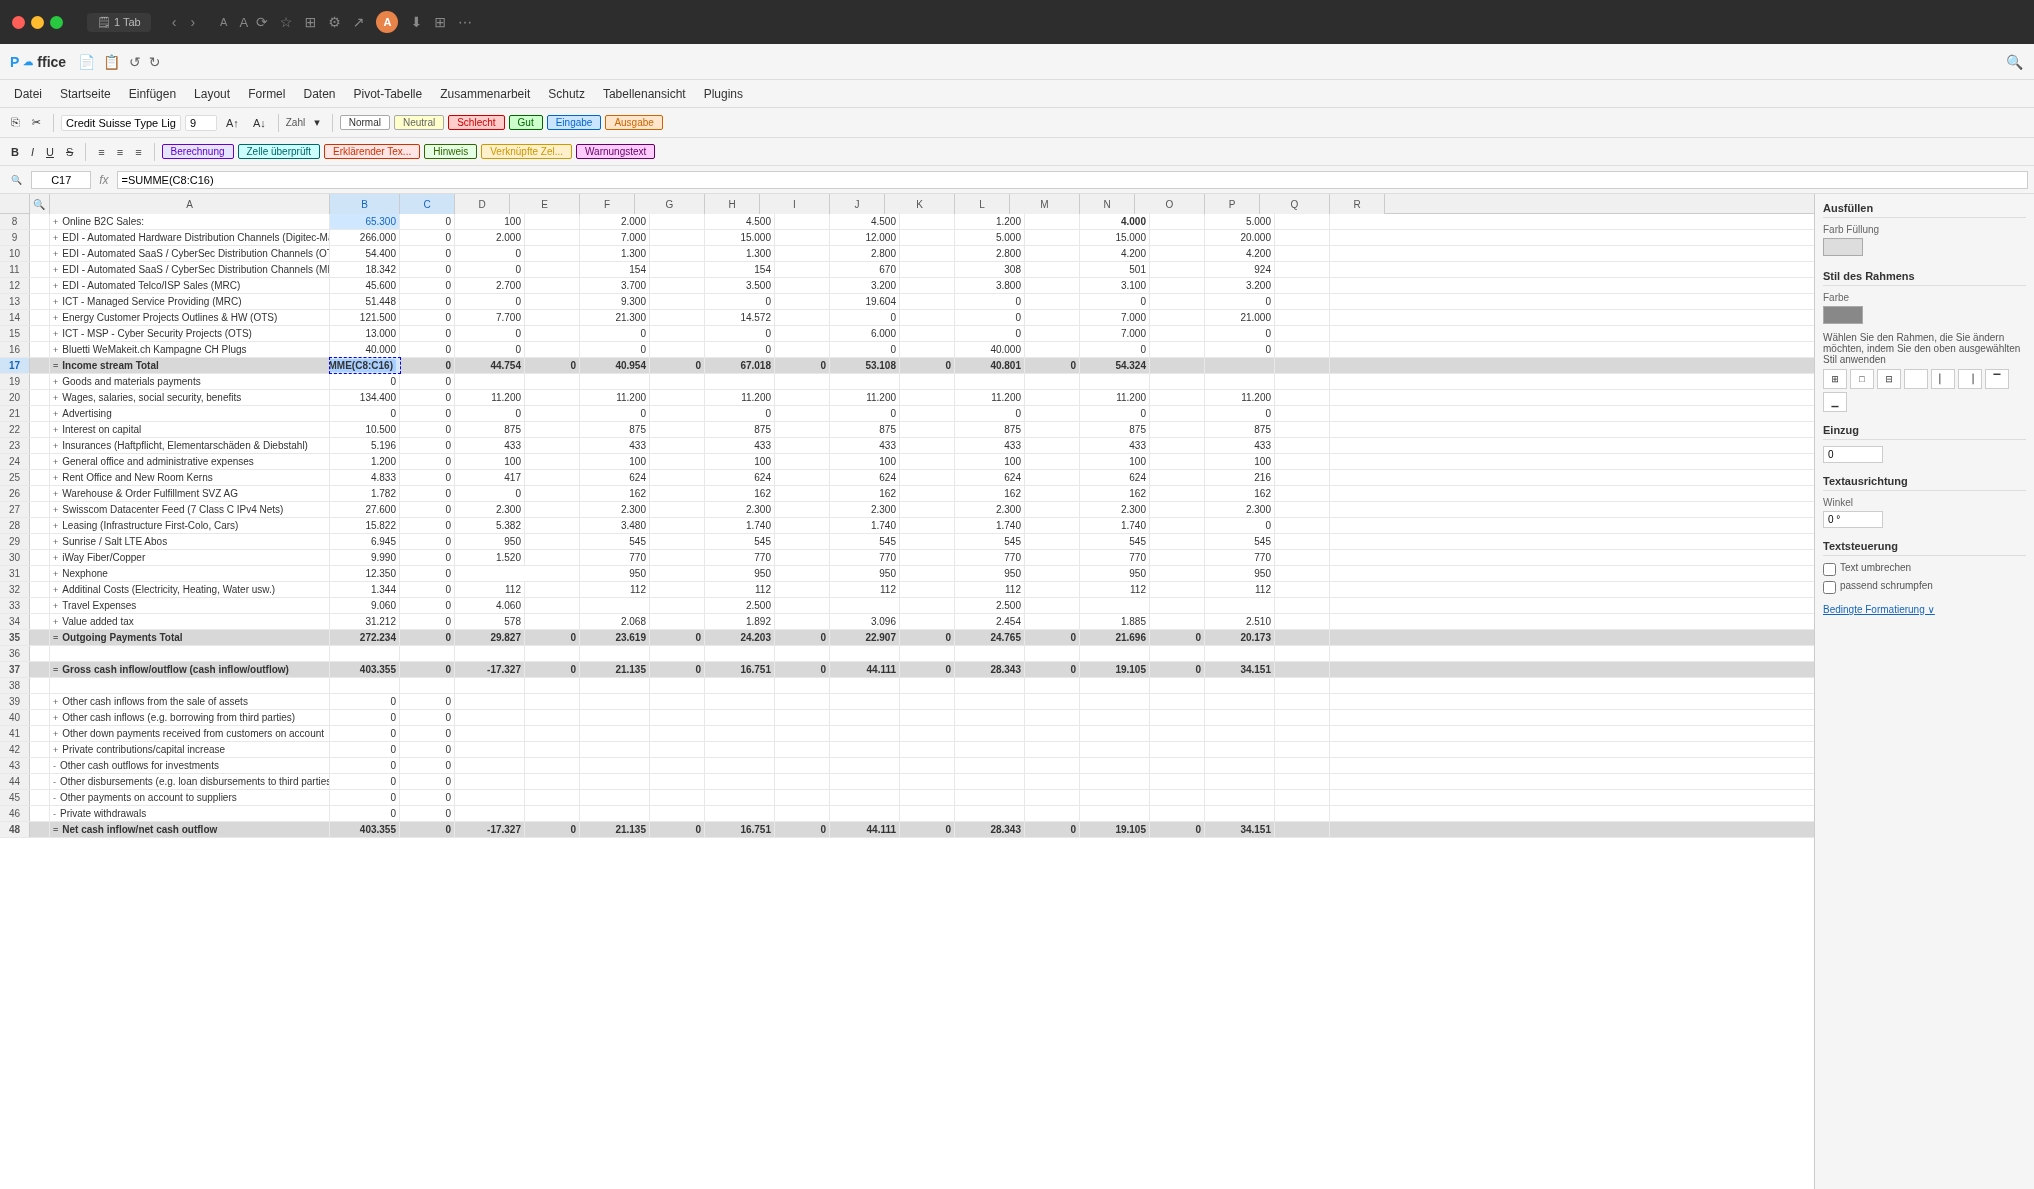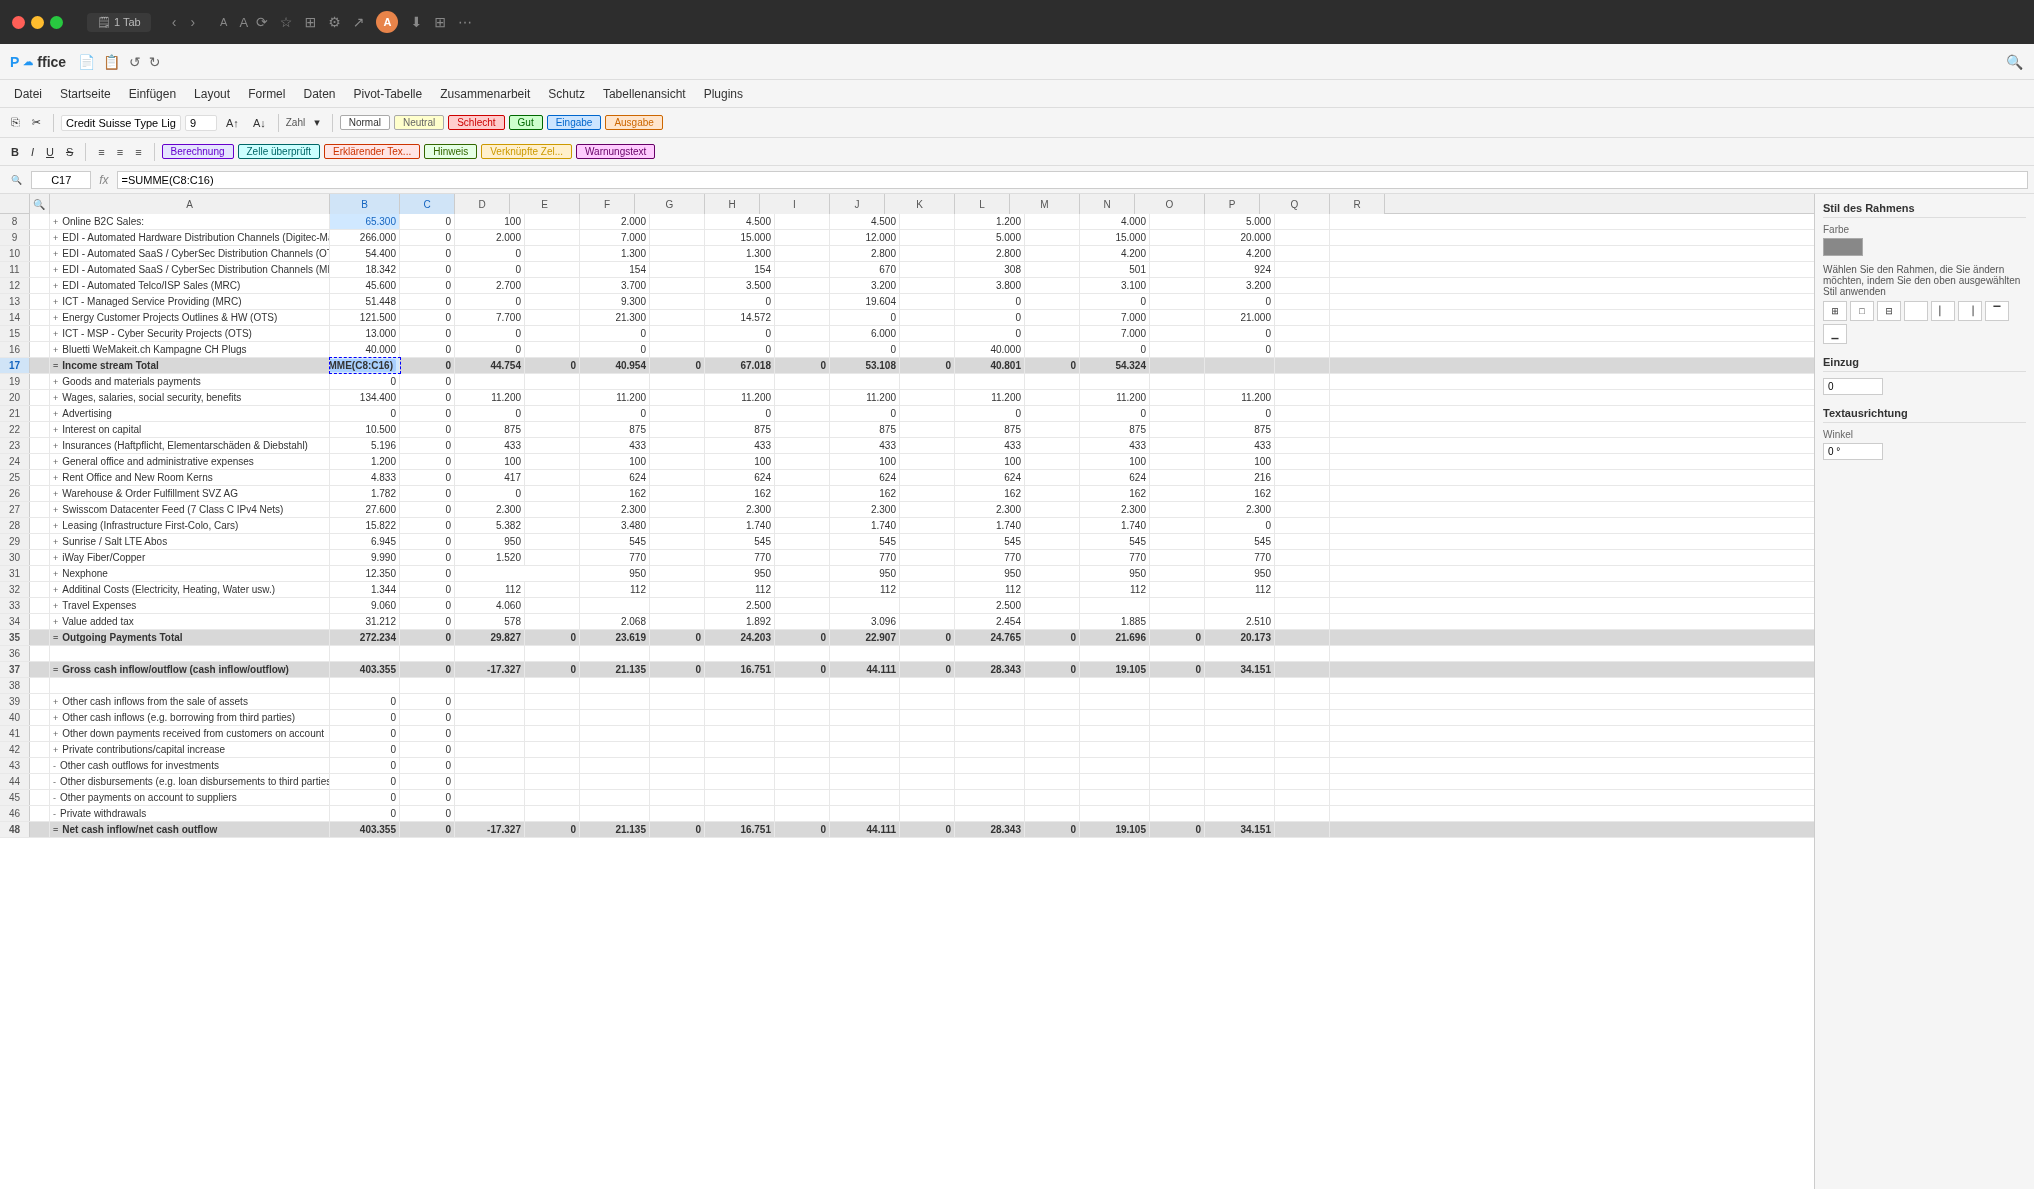--- a/index.html
+++ b/index.html
@@ -373,21 +373,21 @@
     <div class="cell cell-right" style="width:70px;min-width:70px;">100</div>
     <div class="cell cell-right" style="width:55px;min-width:55px;"></div>
     <div class="cell cell-right" style="width:70px;min-width:70px;">2.000</div>
     <div class="cell cell-right" style="width:55px;min-width:55px;"></div>
     <div class="cell cell-right" style="width:70px;min-width:70px;">4.500</div>
     <div class="cell cell-right" style="width:55px;min-width:55px;"></div>
     <div class="cell cell-right" style="width:70px;min-width:70px;">4.500</div>
     <div class="cell cell-right" style="width:55px;min-width:55px;"></div>
     <div class="cell cell-right" style="width:70px;min-width:70px;">1.200</div>
     <div class="cell cell-right" style="width:55px;min-width:55px;"></div>
-    <div class="cell cell-right" style="width:70px;min-width:70px;">4.000</div>
+    <div class="cell cell-right" style="width:70px;min-width:70px;font-weight:bold;">4.000</div>
     <div class="cell cell-right" style="width:55px;min-width:55px;"></div>
     <div class="cell cell-right" style="width:70px;min-width:70px;">5.000</div>
     <div class="cell cell-right" style="width:55px;min-width:55px;"></div>
   </div>
         <div class="sheet-row">
     <div class="row-num">9</div>
     <div class="cell" style="width:20px;min-width:20px;"></div>
     <div class="cell" style="width:280px;min-width:280px;">
       <span class="cell-sign">+</span>
       <span style="margin-left:4px;">EDI - Automated Hardware Distribution Channels (Digitec-Marlink)</span>
@@ -1296,20 +1296,25 @@
     <div class="cell cell-right" style="width:55px;min-width:55px;">0</div>
     <div class="cell cell-right cell-bold" style="width:70px;min-width:70px;">19.105</div>
     <div class="cell cell-right" style="width:55px;min-width:55px;">0</div>
     <div class="cell cell-right cell-bold" style="width:70px;min-width:70px;">34.151</div>
     <div class="cell cell-right" style="width:55px;min-width:55px;"></div>
   </div>
       </div>
   </div>
 
   <div class="right-panel">
+    <div class="panel-section">
+      <div class="panel-title">Ausfüllen</div>
+      <div class="panel-label">Farb Füllung</div>
+      <div class="panel-color-box"></div>
+    </div>
 
     <div class="panel-section">
       <div class="panel-title">Stil des Rahmens</div>
       <div class="panel-label">Farbe</div>
       <div class="panel-color-box" style="background:#888;"></div>
       <div class="panel-text" style="margin-top:6px;">Wählen Sie den Rahmen, die Sie ändern möchten, indem Sie den oben ausgewählten Stil anwenden</div>
       <div class="panel-border-btns">
         <div class="panel-border-btn">⊞</div>
         <div class="panel-border-btn">□</div>
         <div class="panel-border-btn">⊟</div>
@@ -1325,14 +1330,28 @@
       <div class="panel-title">Einzug</div>
       <input class="panel-input" type="number" value="0" style="width: 60px;">
     </div>
 
     <div class="panel-section">
       <div class="panel-title">Textausrichtung</div>
       <div class="panel-label">Winkel</div>
       <input class="panel-input" type="text" value="0 °" style="width: 60px;">
     </div>
 
+    <div class="panel-section">
+      <div class="panel-title">Textsteuerung</div>
+      <div style="display:flex;align-items:center;gap:4px;margin-bottom:3px;">
+        <input type="checkbox" style="">
+        <span class="panel-text">Text umbrechen</span>
+      </div>
+      <div style="display:flex;align-items:center;gap:4px;">
+        <input type="checkbox" style="">
+        <span class="panel-text">passend schrumpfen</span>
+      </div>
+      <div style="margin-top:8px;">
+        <span class="panel-link">Bedingte Formatierung ∨</span>
+      </div>
+    </div>
   </div>
 </div>
 
 </body></html>

